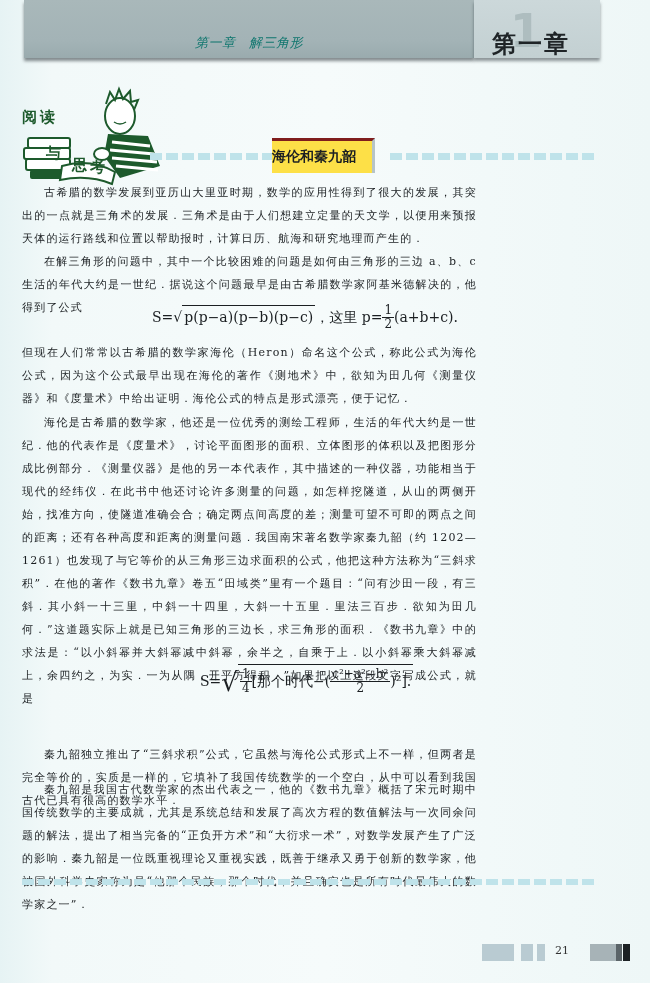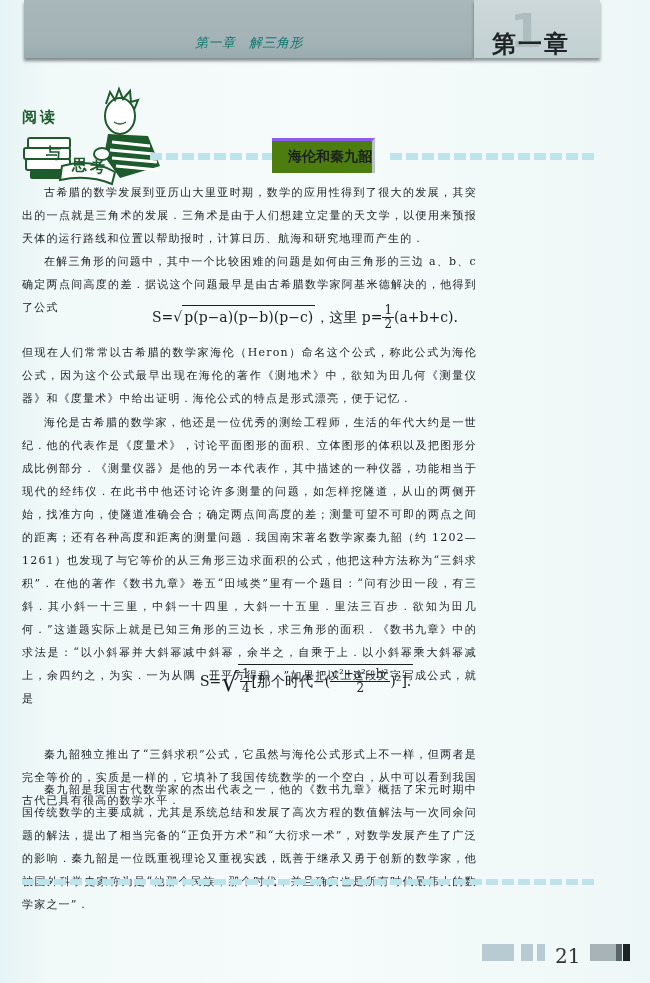--- a/index.html
+++ b/index.html
@@ -47,22 +47,22 @@
     position:absolute; font-family:"DejaVu Sans","Liberation Sans",sans-serif;
     font-weight:bold; color:#1d5a2c; font-size:15px;
   }
   
   .dash-band {
     position:absolute; top:153px; height:7px; display:flex; gap:4px;
   }
   .dash-band span { display:block; width:12px; height:7px; background:#bfe3ea; }
   .section-title-box {
     position:absolute; left:272px; top:138px; width:100px; height:32px;
-    background:#4d7c0f; border-top:3px solid #8b5cf6; border-right:3px solid #b6c4c7;
-    display:flex; align-items:center; justify-content:flex-end;
+    background:#fde047; border-top:3px solid #7f1d1d; border-right:3px solid #b6c4c7;
+    display:flex; align-items:center; justify-content:flex-start;
   }
   .section-title {
     font-family:"DejaVu Sans","Liberation Sans",sans-serif;
     font-size:14px; font-weight:bold; color:#1b1f22;
   }
   
   .text-block {
     position:absolute; left:22px; width:455px;
     font-size:11px; line-height:23px; letter-spacing:1.2px;
     text-align:justify;
@@ -76,21 +76,21 @@
   .frac { display:inline-block; vertical-align:middle; text-align:center; font-size:12px; line-height:13px; }
   .frac .num { display:block; border-bottom:1px solid #1b1f22; padding:0 2px; }
   .frac .den { display:block; padding:0 2px; }
   .sqrt-wrap { display:inline-block; border-top:1px solid #1b1f22; padding:3px 2px; }
   .bottom-dashes { position:absolute; left:22px; top:879px; height:6px; display:flex; gap:4px; }
   .bottom-dashes span { display:block; width:12px; height:6px; background:#bfe3ea; }
   
   .footer-block { position:absolute; top:944px; height:17px; }
   .page-number {
     position:absolute; left:555px; top:944px;
-    font-family:"DejaVu Serif","Liberation Serif",serif; font-size:20px; color:#333;
+    font-family:"DejaVu Serif","Liberation Serif",serif; font-size:11px; color:#333;
   }
 </style>
 </head>
 <body>
 
 <div class="page-bg"></div>
 
 <div class="header-bar"></div>
 <div class="header-chapter-box"></div>
 <div class="running-title">第一章　解三角形</div>
@@ -149,21 +149,21 @@
     <span></span>
 </div>
 <div class="section-title-box">
   <span class="section-title">海伦和秦九韶</span>
 </div>
 
 <div class="text-block" style="top:181px;">
   <p class="para indent">古希腊的数学发展到亚历山大里亚时期，数学的应用性得到了很大的发展，其突出的一点就是三角术的发展．三角术是由于人们想建立定量的天文学，以便用来预报天体的运行路线和位置以帮助报时，计算日历、航海和研究地理而产生的．</p>
 </div>
 <div class="text-block" style="top:250px;">
-  <p class="para indent">在解三角形的问题中，其中一个比较困难的问题是如何由三角形的三边 a、b、c 确定两点间高度的差．据说这个问题最早是由古希腊数学家阿基米德解决的，他得到了公式</p>
+  <p class="para indent">在解三角形的问题中，其中一个比较困难的问题是如何由三角形的三边 a、b、c 生活的年代大约是一世纪．据说这个问题最早是由古希腊数学家阿基米德解决的，他得到了公式</p>
 </div>
 
 <div class="formula" style="left:152px;top:304px;">
   <span>S=</span><span>√</span><span class="sqrt-wrap">p(p−a)(p−b)(p−c)</span><span>，这里 p=</span><span class="frac"><span class="num">1</span><span class="den">2</span></span><span>(a+b+c).</span>
 </div>
 
 <div class="text-block" style="top:341px;">
   <p class="para">但现在人们常常以古希腊的数学家海伦（Heron）命名这个公式，称此公式为海伦公式，因为这个公式最早出现在海伦的著作《测地术》中，欲知为田几何《测量仪器》和《度量术》中给出证明．海伦公式的特点是形式漂亮，便于记忆．</p>
 </div>
 <div class="text-block" style="top:411px;">

